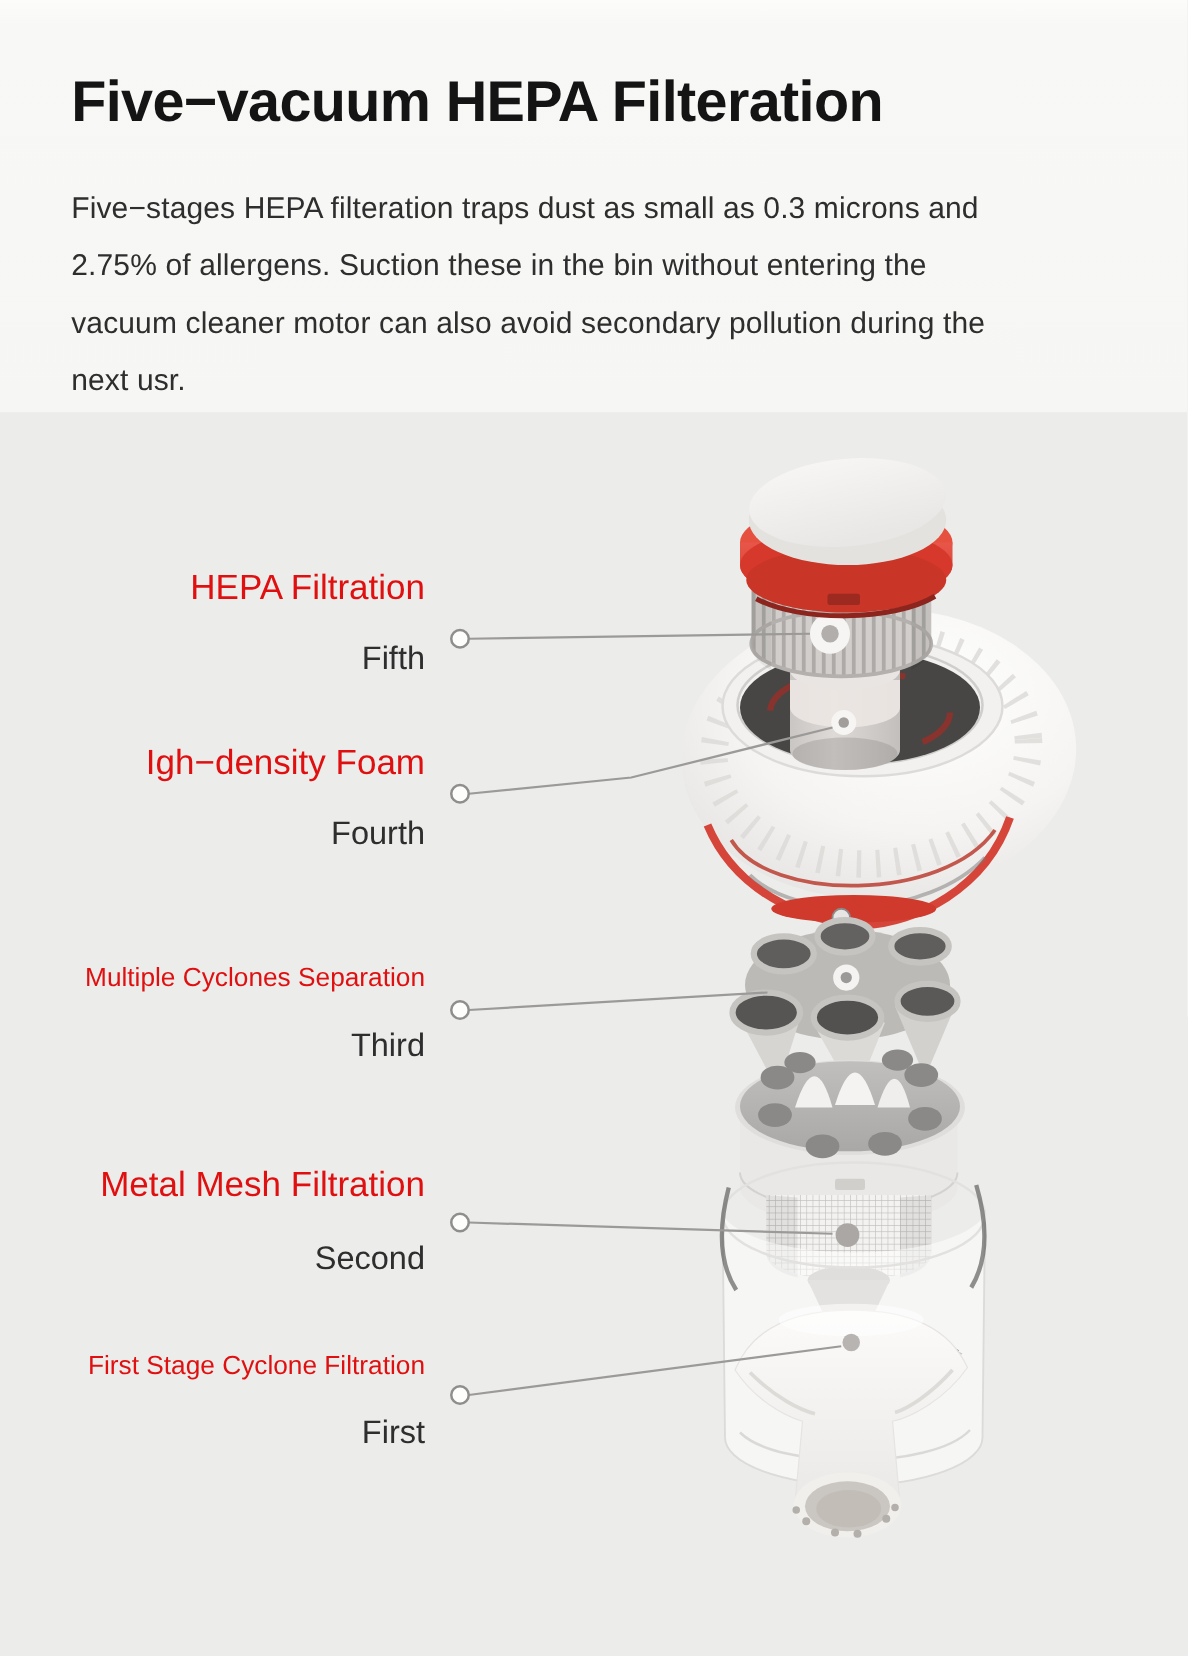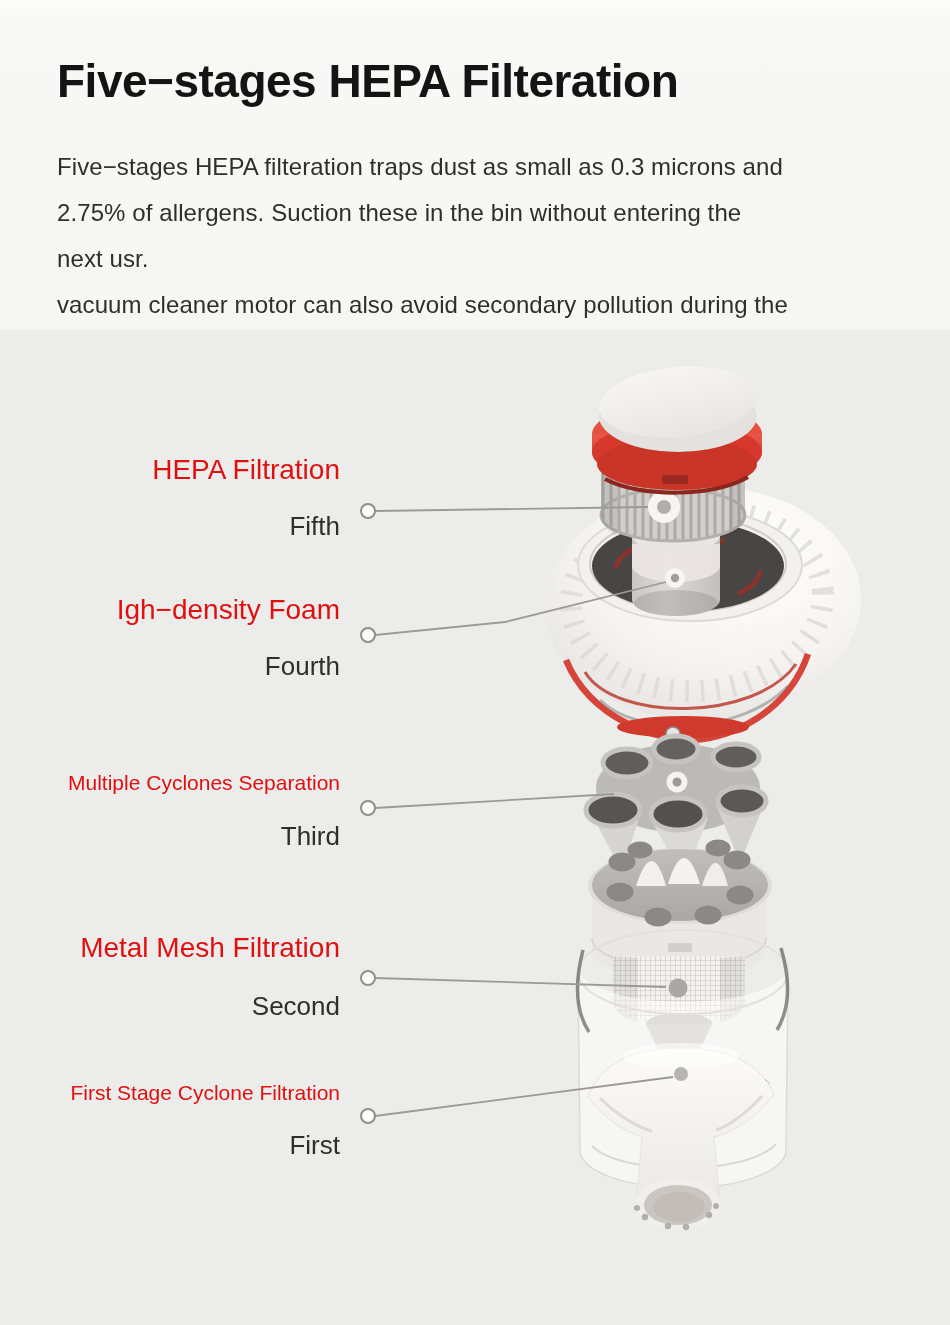--- a/index.html
+++ b/index.html
@@ -32,26 +32,26 @@
   .stage-name.lg{font-size:28px;}
   .stage-name.sm{font-size:21px;}
   .stage-ordinal{font-size:26px;color:#2e2e2e;}
 </style>
 </head>
 <body>
 
 <div class="page">
 
   <header class="header">
-    <h1 class="title">Five−stages HEPA Filteration</h1>
+    <h1 class="title">Five−vacuum HEPA Filteration</h1>
     <p class="intro">
       <span class="line">Five−stages HEPA filteration traps dust as small as 0.3 microns and</span>
       <span class="line">2.75% of allergens. Suction these in the bin without entering the</span>
+      <span class="line">vacuum cleaner motor can also avoid secondary pollution during the</span>
       <span class="line">next usr.</span>
-      <span class="line">vacuum cleaner motor can also avoid secondary pollution during the</span>
     </p>
   </header>
 
   <section class="diagram">
 
     <svg class="art" viewBox="0 330 950 995" preserveAspectRatio="none">
       <defs>
         <linearGradient id="gCap" x1="0" y1="0" x2="0.3" y2="1">
           <stop offset="0" stop-color="#f8f7f5"></stop>
             <stop offset="1" stop-color="#e9e7e5"></stop>

